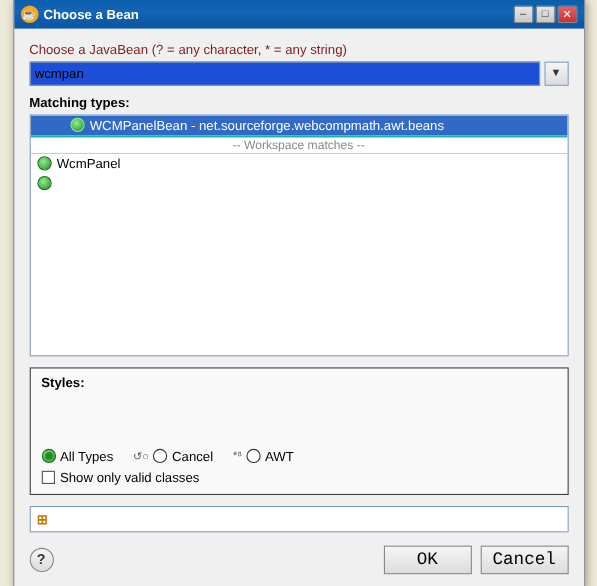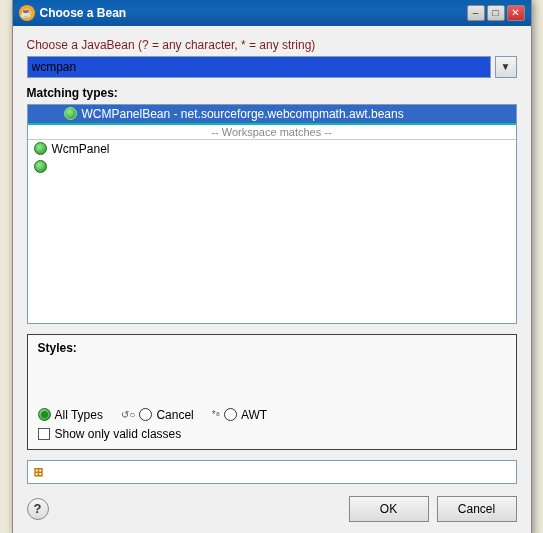--- a/index.html
+++ b/index.html
@@ -261,22 +261,22 @@
     .btn-group {
       display: flex;
       gap: 8px;
     }
     .btn {
       width: 80px;
       height: 26px;
       background: linear-gradient(to bottom, #f5f5f5, #dcdcdc);
       border: 1px solid #888;
       cursor: pointer;
-      font-size: 12px;
-      font-family: Liberation Sans, sans-serif;
+      font-size: 16px;
+      font-family: Liberation Mono, monospace;
       display: flex;
       align-items: center;
       justify-content: center;
     }
     .btn.ok {
       border: 1px solid #888;
     }
   </style>
 </head>
 <body>

